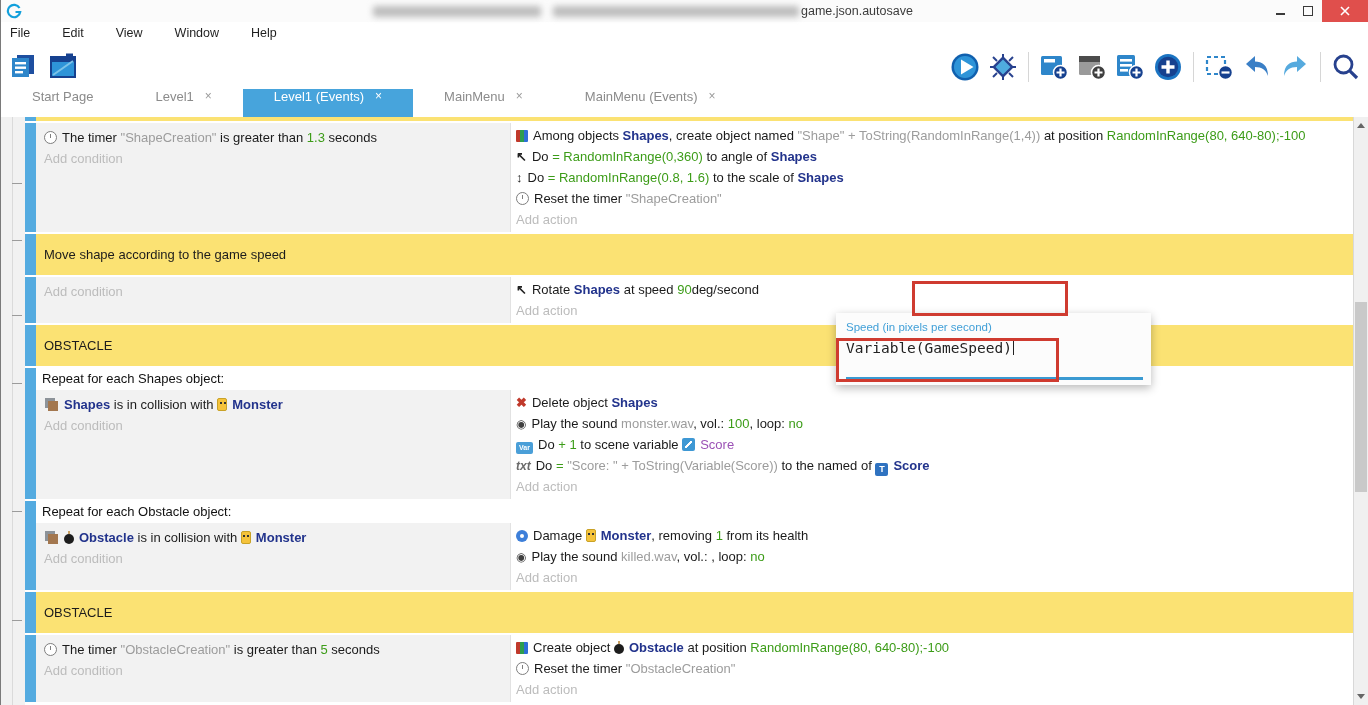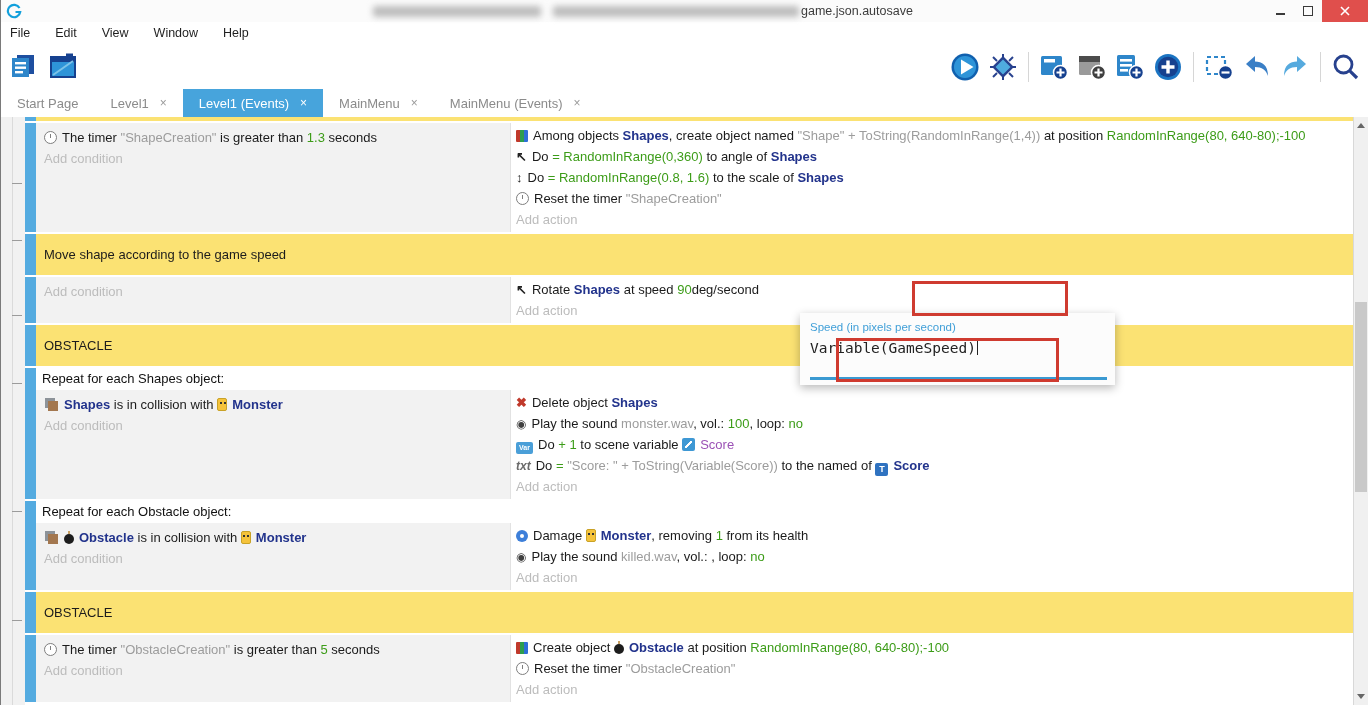--- a/index.html
+++ b/index.html
@@ -12,31 +12,31 @@
   .blur1{left:372px;width:168px}
   .blur2{left:552px;width:246px}
   .wintitle{position:absolute;left:800px;top:4px;font-size:12.5px;color:#3c3c3c}
   .wincontrols{position:absolute;right:0;top:0;height:22px;display:flex;align-items:stretch}
   .winbtn{width:28px;display:flex;align-items:center;justify-content:center}
   .min-glyph{display:inline-block;width:9px;height:2px;background:#3a3a3a;margin-top:6px}
   .restore-glyph{display:inline-block;width:8px;height:8px;border:1.2px solid #3a3a3a;position:relative;background:#fbfbfb}
   .restore-glyph:before{content:"";position:absolute;left:2px;top:-4px;width:8px;height:8px;border:1.2px solid #3a3a3a;z-index:-1}
   .winbtn.close{width:46px;background:#e04f4c}
   
-  .menubar{height:22px;display:flex;align-items:center;gap:25px;padding-left:9px;background:#fff;font-size:12.5px;color:#1f1f1f}
+  .menubar{height:22px;display:flex;align-items:center;gap:32px;padding-left:9px;background:#fff;font-size:12.5px;color:#1f1f1f}
   .menu-item{cursor:default}
   
   .toolbar{height:45px;display:flex;align-items:center;background:#fff;padding:0 6px}
   .tb-left{display:flex;align-items:center;gap:8px}
   .tb-right{margin-left:auto;display:flex;align-items:center;gap:6px}
   .tb-btn{width:32px;height:32px;display:flex;align-items:center;justify-content:center}
   .tb-sep{width:1px;height:30px;background:#d6d6d6;margin:0 3px}
   
   .tabbar{height:28px;display:flex;align-items:stretch;background:#fff;font-size:13px}
-  .tab{display:flex;align-items:center;gap:11px;padding:0 16px;color:#8b8b8b;cursor:default}
+  .tab{display:flex;align-items:flex-start;gap:11px;padding:0 31px;color:#8b8b8b;cursor:default}
   .tab .tab-close{font-size:12px;color:#9a9a9a}
   .tab.active{background:#47a4dc;color:#fff}
   .tab.active .tab-close{color:#fff}
   
   .events{position:relative;height:588px;background:#fff;overflow:hidden}
   .gutter{position:absolute;left:0;top:0;bottom:0;width:24px;background:#f1f1f1}
   .gutter-vline{position:absolute;left:11px;top:0;bottom:0;width:1px;background:#dadada}
   .gutter-tick{position:absolute;left:11px;width:10px;height:1px;background:#9b9b9b}
   .scrollbar{position:absolute;right:0;top:0;bottom:0;width:15px;background:#f0f0f0;border-left:1px solid #d8d8d8;box-sizing:border-box}
   .sb-arrow-up{position:absolute;top:6px;left:3px;width:0;height:0;border-left:4px solid transparent;border-right:4px solid transparent;border-bottom:5px solid #666}
@@ -74,21 +74,21 @@
   .ti-scene-variable:after{content:"";position:absolute;inset:3px;background:linear-gradient(135deg,transparent 38%,#fff 38% 62%,transparent 62%)}
   .ti-text-object{width:13px;height:13px;background:#2f72c0;border-radius:2px;color:#fff;font-size:9px;font-weight:bold;text-align:center;line-height:13px}
   .ti-shapes-object{width:10px;height:10px;background:#a3774f;box-shadow:-3px -3px 0 #8d9399;margin:3px 6px 0 4px}
   .ti-monster{width:10px;height:13px;background:#f5c33b;border:1px solid #c9a227;border-radius:2px;position:relative;box-sizing:border-box}
   .ti-monster:after{content:"";position:absolute;left:1.5px;top:3px;width:2px;height:2px;background:#333;box-shadow:4px 0 0 #333}
   .ti-bomb{width:10px;height:10px;background:#1d1d1d;border-radius:50%;position:relative;margin-top:2px}
   .ti-bomb:after{content:"";position:absolute;top:-3px;left:4px;width:2px;height:3px;background:#c9a063}
   .ti-damage{width:12px;height:12px;border-radius:50%;background:#3d7fd9;position:relative}
   .ti-damage:after{content:"";position:absolute;inset:4px;border-radius:50%;background:#fff}
   
-  .popup{position:absolute;left:799px;top:196px;width:315px;height:72px;background:#fcfcfc;box-shadow:0 3px 9px rgba(0,0,0,.28);z-index:5}
+  .popup{position:absolute;left:835px;top:196px;width:315px;height:72px;background:#fcfcfc;box-shadow:0 3px 9px rgba(0,0,0,.28);z-index:5}
   .popup-hint{color:#42a0d8;font-size:11.5px;padding:8px 0 0 10px}
   .popup-value{font-family:"DejaVu Sans Mono",monospace;font-size:14.5px;color:#222;padding:7px 0 0 10px;white-space:nowrap}
   .caret{display:inline-block;width:1.5px;height:15px;background:#222;vertical-align:-2px;margin-left:1px}
   .popup-underline{position:absolute;left:10px;right:8px;bottom:5px;height:3px;background:#3b9ad2}
   
   .anno{position:absolute;border:3px solid #cf3b30;z-index:6;background:transparent}
   .anno1{left:911px;top:164px;width:150px;height:29px}
   .anno2{left:835px;top:221px;width:217px;height:38px}
 </style>
 </head>

